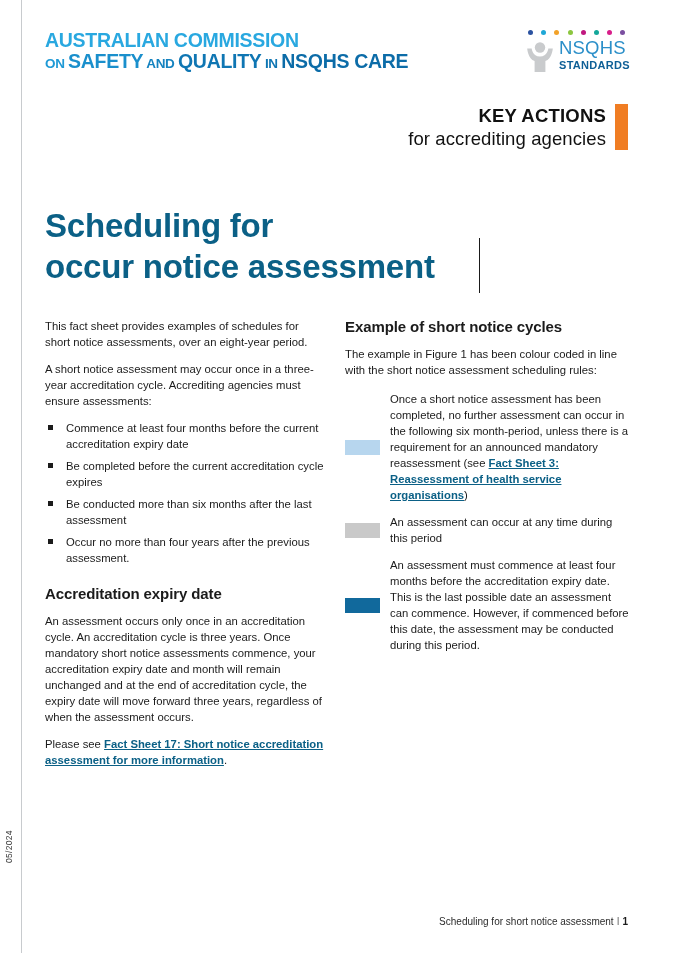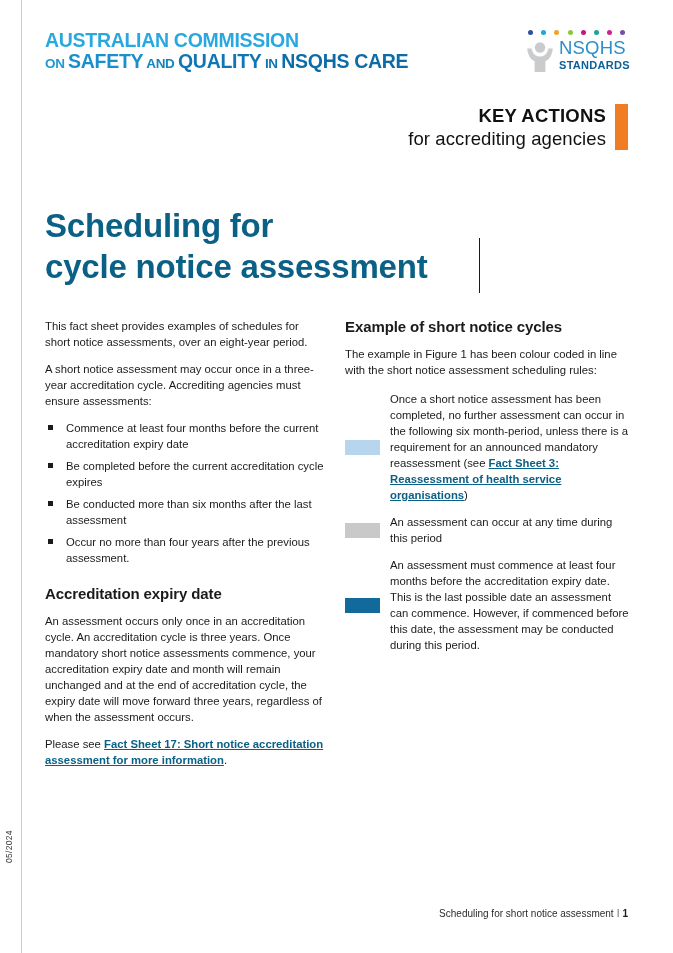--- a/index.html
+++ b/index.html
@@ -227,21 +227,21 @@
     height: 15px;
     margin-right: 10px;
     margin-top: 1px;
   }
   .legend-text { flex: 1 1 auto; line-height: 1.42; }
 
   
   .footer {
     position: absolute;
     right: 45px;
-    bottom: 34px;
+    bottom: 26px;
     font-size: 10px;
     color: #2b2b2b;
     white-space: nowrap;
   }
   .footer .sep { color: #6d6d6d; margin: 0 3px; }
   .footer .pg { font-weight: bold; color: #1b1b1b; }
 
   .date-stamp {
     position: absolute;
     left: 14px;
@@ -298,21 +298,21 @@
       <div class="ka-txt">
         <div class="ka1">KEY ACTIONS</div>
         <div class="ka2">for accrediting agencies</div>
       </div>
       <div class="ka-bar" style="background: rgb(240, 125, 35);"></div>
     </div>
   </div>
 
   <div class="main-title" style="color: rgb(11, 96, 134);">
     <div>Scheduling for</div>
-    <div>cycle notice assessment</div>
+    <div>occur notice assessment</div>
   </div>
   <div class="title-rule"></div>
 
   <div class="col col-left">
     <p>This fact sheet provides examples of schedules for short notice assessments, over an eight-year period.</p>
     <p>A short notice assessment may occur once in a three-year accreditation cycle. Accrediting agencies must ensure assessments:</p>
     <ul class="bullets">
       <li>Commence at least four months before the current accreditation expiry date</li>
       <li>Be completed before the current accreditation cycle expires</li>
       <li>Be conducted more than six months after the last assessment</li>

